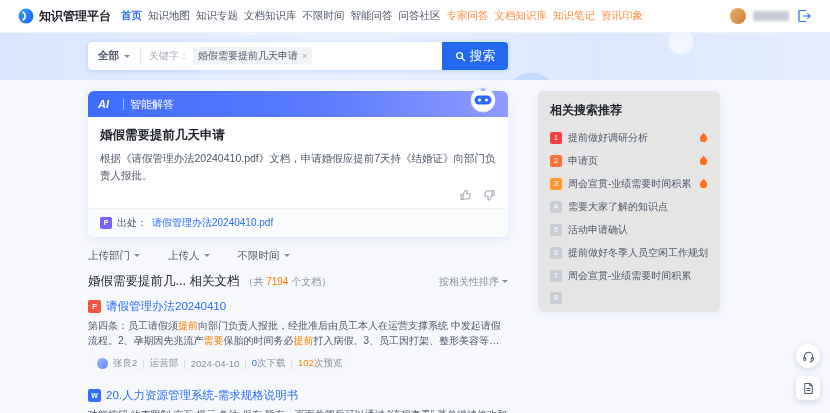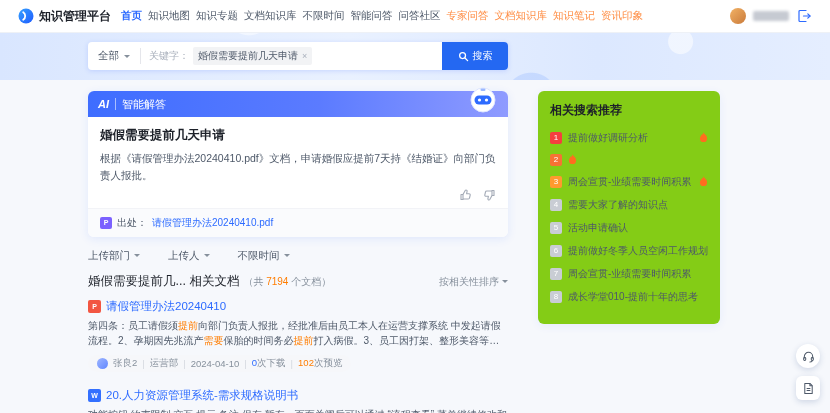--- a/index.html
+++ b/index.html
@@ -26,41 +26,41 @@
   
   .banner { height:48px; position:relative; display:flex; align-items:center;
     background:
       radial-gradient(circle at 82% 20%, rgba(255,255,255,.55) 0 12px, transparent 13px),
       radial-gradient(circle at 64% 140%, rgba(168,197,255,.45) 0 26px, transparent 27px),
       radial-gradient(circle at 30% -40%, rgba(255,255,255,.5) 0 22px, transparent 23px),
       linear-gradient(90deg,#d9e6ff 0%,#e9f1ff 42%,#dce8ff 72%,#e5eeff 100%);
   }
   .searchbar { margin-left:88px; display:flex; align-items:stretch; width:420px; height:28px;
     background:#fff; border-radius:4px; overflow:hidden; box-shadow:0 1px 5px rgba(46,91,255,.18); }
-  .s-cat { display:flex; align-items:center; gap:5px; padding:0 10px; font-size:10.5px; color:#4e5969; cursor:pointer; }
+  .s-cat { display:flex; align-items:center; gap:5px; padding:0 10px; font-size:10.5px; color:#4e5969; cursor:pointer;font-weight:bold; }
   .s-div { width:1px; background:#e5e6eb; margin:6px 0; }
   .s-kw { flex:1; display:flex; align-items:center; gap:4px; padding:0 8px; font-size:10px; color:#a9b0bc; overflow:hidden; }
   .kw-tag { background:#f2f3f5; border-radius:2px; padding:2px 5px; color:#4e5969; display:flex; align-items:center; gap:4px; white-space:nowrap; }
   .kw-x { color:#a9b0bc; font-size:9px; cursor:pointer; line-height:1; }
-  .s-btn { width:66px; background:#2468f2; color:#fff; font-size:10px; border:none; cursor:pointer;
+  .s-btn { width:66px; background:#2468f2; color:#fff; font-size:13px; border:none; cursor:pointer;
     display:flex; align-items:center; justify-content:center; gap:4px; }
   .caret { width:0; height:0; border-left:3px solid transparent; border-right:3px solid transparent;
     border-top:3.5px solid #86909c; display:inline-block; }
 
   
   .page { display:flex; align-items:flex-start; gap:30px; padding:11px 0 0 88px; }
   .col-l { width:420px; }
   .col-r { width:182px; }
 
   
   .ai-card { background:#fff; border-radius:6px; box-shadow:0 2px 10px rgba(31,86,255,.10); position:relative; }
   .ai-head { height:26px; border-radius:6px 6px 0 0; padding:0 10px; display:flex; align-items:center;
     background:linear-gradient(90deg,#3e6dff 0%,#5b7bff 55%,#8f9bff 100%); color:#fff; position:relative; }
   .ai-badge { font-weight:bold; font-style:italic; font-size:11px; margin-right:6px;
-    border-right:1px solid rgba(255,255,255,.55); padding-right:6px; }
+    border-right:1px solid rgba(255,255,255,.55); padding-right:14px; }
   .ai-title { font-size:11px; }
   .ai-robot { position:absolute; right:10px; top:-7px; width:30px; height:30px; }
   .ai-body { padding:10px 12px 6px; }
   .ai-q { font-size:12.5px; font-weight:bold; color:#1d2129; margin-bottom:6px; }
   .ai-a { font-size:10.5px; color:#4e5969; line-height:1.65; }
   .ai-actions { display:flex; justify-content:flex-end; gap:9px; margin-top:3px; }
   .thumb { width:14px; height:14px; color:#a3aab6; cursor:pointer; }
   .thumb.down svg { transform:rotate(180deg); }
   .ai-src { border-top:1px solid #f2f3f7; background:#fafbfd; border-radius:0 0 6px 6px;
     padding:7px 12px; display:flex; align-items:center; gap:5px; font-size:10px; }
@@ -88,21 +88,21 @@
     -webkit-line-clamp:2; -webkit-box-orient:vertical; overflow:hidden; }
   .hl { color:#ff7d00; }
   .r-meta { margin-top:6px; display:inline-flex; align-items:center; gap:5px; background:#f6f7fa;
     border-radius:10px; padding:2px 9px; font-size:9.5px; color:#86909c; }
   .m-ava { width:11px; height:11px; border-radius:50%; background:linear-gradient(135deg,#9fb6ff,#5f86ff); flex:none; }
   .m-sep { color:#d4d8df; }
   .num-dl { color:#2d6bff; }
   .num-vw { color:#ff7d00; }
 
   
-  .side-card { background:#84cc16; border-radius:6px; box-shadow:0 2px 10px rgba(31,86,255,.07); padding:11px 12px 16px; }
+  .side-card { background:#e5e5e5; border-radius:6px; box-shadow:0 2px 10px rgba(31,86,255,.07); padding:11px 12px 4px; }
   .side-title { font-size:12px; font-weight:bold; color:#1d2129; margin-bottom:7px; }
   .rec-item { display:flex; align-items:center; gap:6px; padding:4.5px 0; cursor:pointer;
     font-size:10px; color:#4e5969; }
   .rank { width:12px; height:12px; border-radius:2px; color:#fff; font-size:8px;
     display:flex; align-items:center; justify-content:center; flex:none; }
   .rank.r1 { background:#f53f3f; }
   .rank.r2 { background:#f77234; }
   .rank.r3 { background:#ff9a2e; }
   .rank.rg { background:#c9cdd4; }
   .rec-label { white-space:nowrap; overflow:hidden; text-overflow:ellipsis; flex:1; }
@@ -275,20 +275,21 @@
             <span class="rank r1">1</span>
             <span class="rec-label">提前做好调研分析</span>
             <span class="flame">
               <svg viewBox="0 0 10 12" width="9" height="11">
                 <path d="M5 0c.5 2.5 4 3.5 4 7a4 4 0 0 1-8 0C1 4.8 2.8 3.7 3.5 2 4 3 4.8 3.2 5 0z" fill="#ff6d1f"></path>
               </svg>
             </span>
           </div>
           <div class="rec-item">
             <span class="rank r2">2</span>
+            <span class="rec-label">申请页</span>
             <span class="flame">
               <svg viewBox="0 0 10 12" width="9" height="11">
                 <path d="M5 0c.5 2.5 4 3.5 4 7a4 4 0 0 1-8 0C1 4.8 2.8 3.7 3.5 2 4 3 4.8 3.2 5 0z" fill="#ff6d1f"></path>
               </svg>
             </span>
           </div>
           <div class="rec-item">
             <span class="rank r3">3</span>
             <span class="rec-label">周会宣贯-业绩需要时间积累</span>
             <span class="flame">
@@ -308,21 +309,20 @@
           <div class="rec-item">
             <span class="rank rg">6</span>
             <span class="rec-label">提前做好冬季人员空闲工作规划</span>
           </div>
           <div class="rec-item">
             <span class="rank rg">7</span>
             <span class="rec-label">周会宣贯-业绩需要时间积累</span>
           </div>
           <div class="rec-item">
             <span class="rank rg">8</span>
-            <span class="rec-label">成长学堂010-提前十年的思考</span>
           </div>
         </div>
     </div>
   </aside>
 </main>
 
 <div class="floats">
   <div class="fbtn">
     <svg viewBox="0 0 14 14" fill="none" stroke="currentColor" stroke-width="1.1" stroke-linecap="round">
       <path d="M2.5 8.5V7a4.5 4.5 0 0 1 9 0v1.5"></path>

